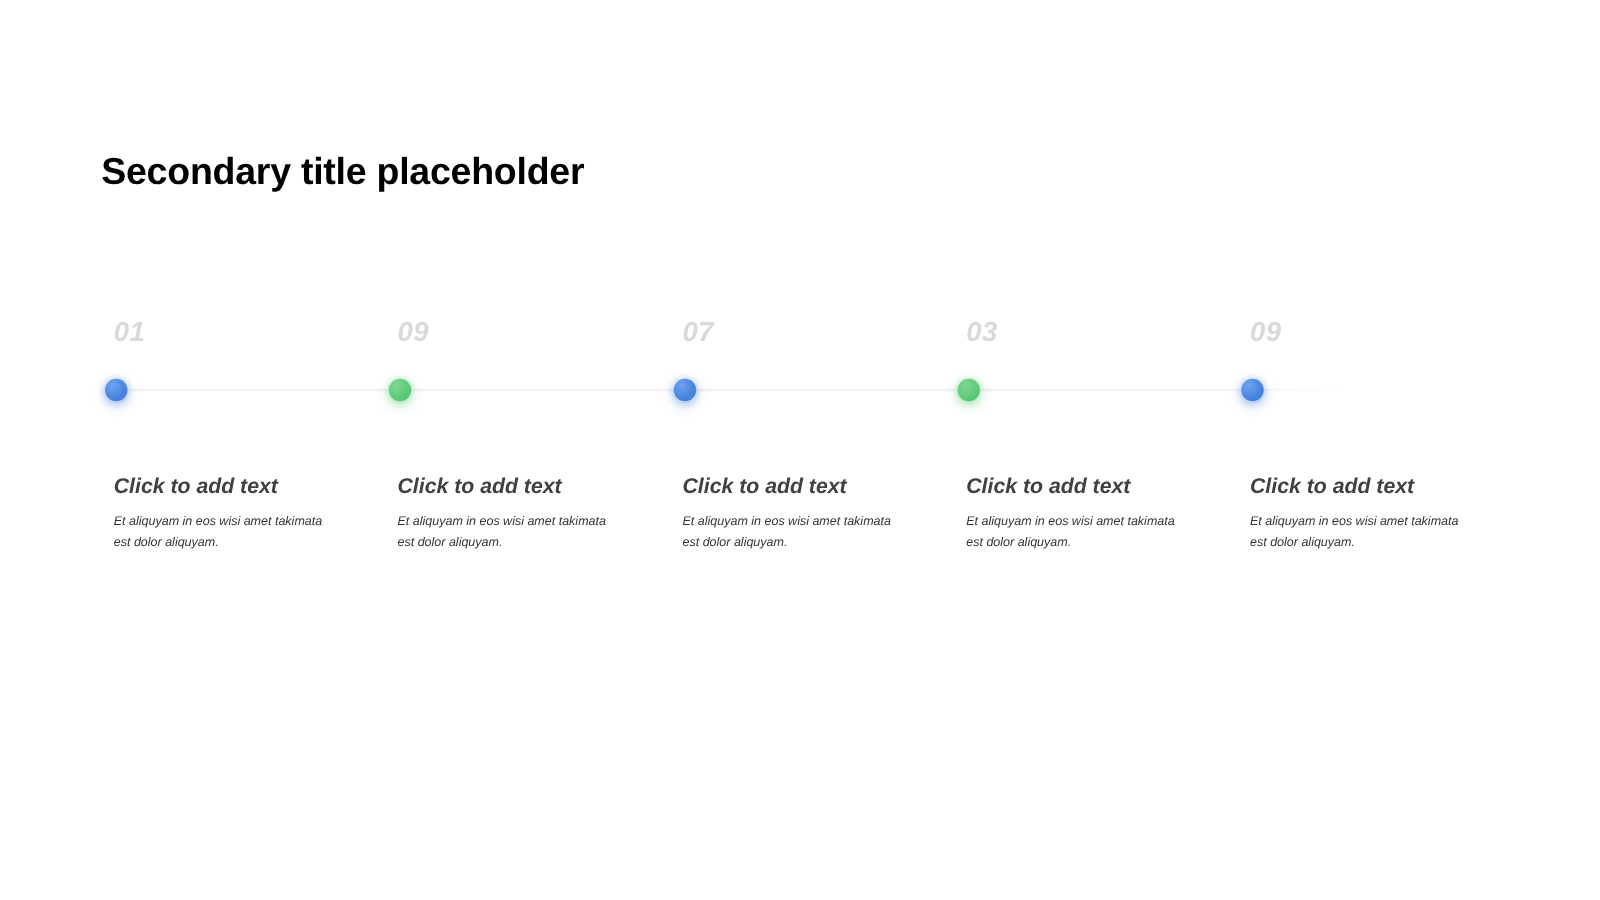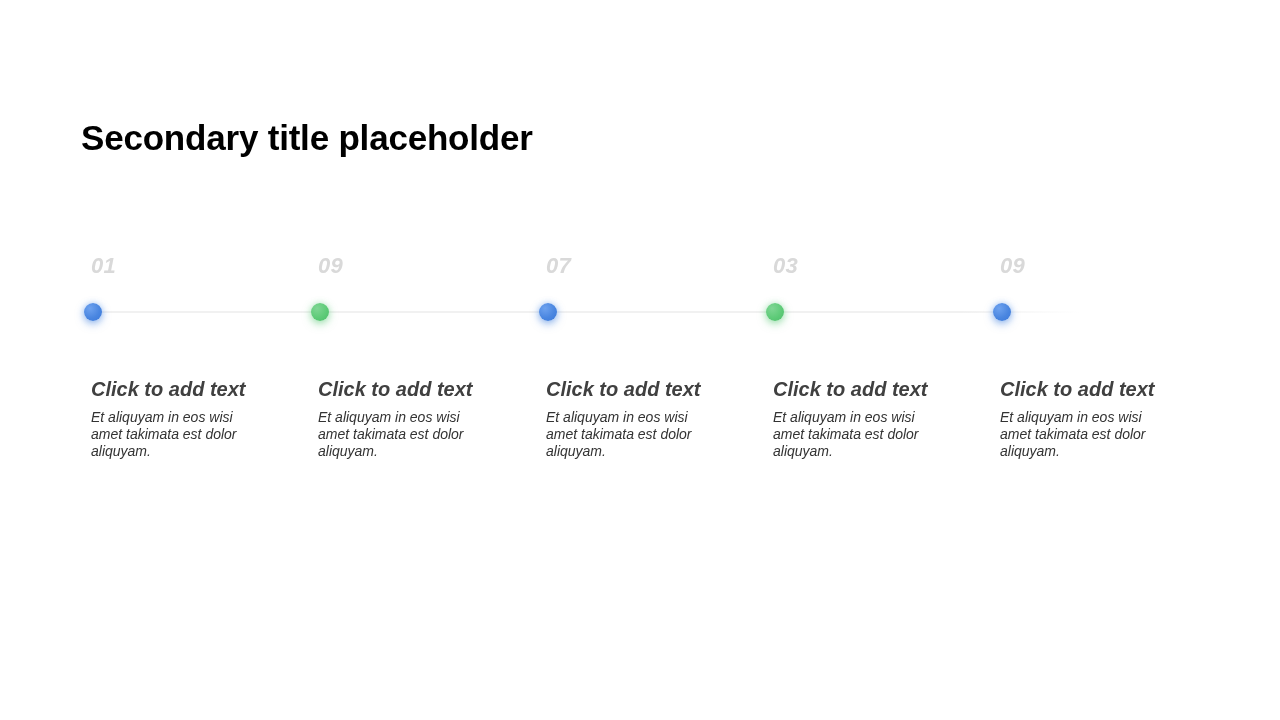--- a/index.html
+++ b/index.html
@@ -21,21 +21,21 @@
     width: 1280px;
     height: 720px;
     background: #ffffff;
   }
 
   
   .slide-title {
     position: absolute;
     left: 81px;
     top: 118px;
-    font-size: 35px;
+    font-size: 30px;
     font-weight: bold;
     color: #000000;
     letter-spacing: -0.2px;
     white-space: nowrap;
     line-height: 40px;
   }
 
   
   .timeline {
     position: absolute;
@@ -118,30 +118,30 @@
   }
 
   .step-body {
     position: absolute;
     left: 10px;
     top: 138px;
     width: 178px;
   }
 
   .step-heading {
-    font-size: 20px;
+    font-size: 17px;
     font-weight: bold;
     color: #404040;
     line-height: 22px;
     white-space: nowrap;
     margin: 0 0 9px 0;
   }
 
   .step-desc {
-    font-size: 14px;
+    font-size: 10px;
     color: #333333;
     line-height: 17px;
     margin: 0;
     width: 172px;
   }
 </style>
 </head>
 <body>
 
 <div class="slide">

